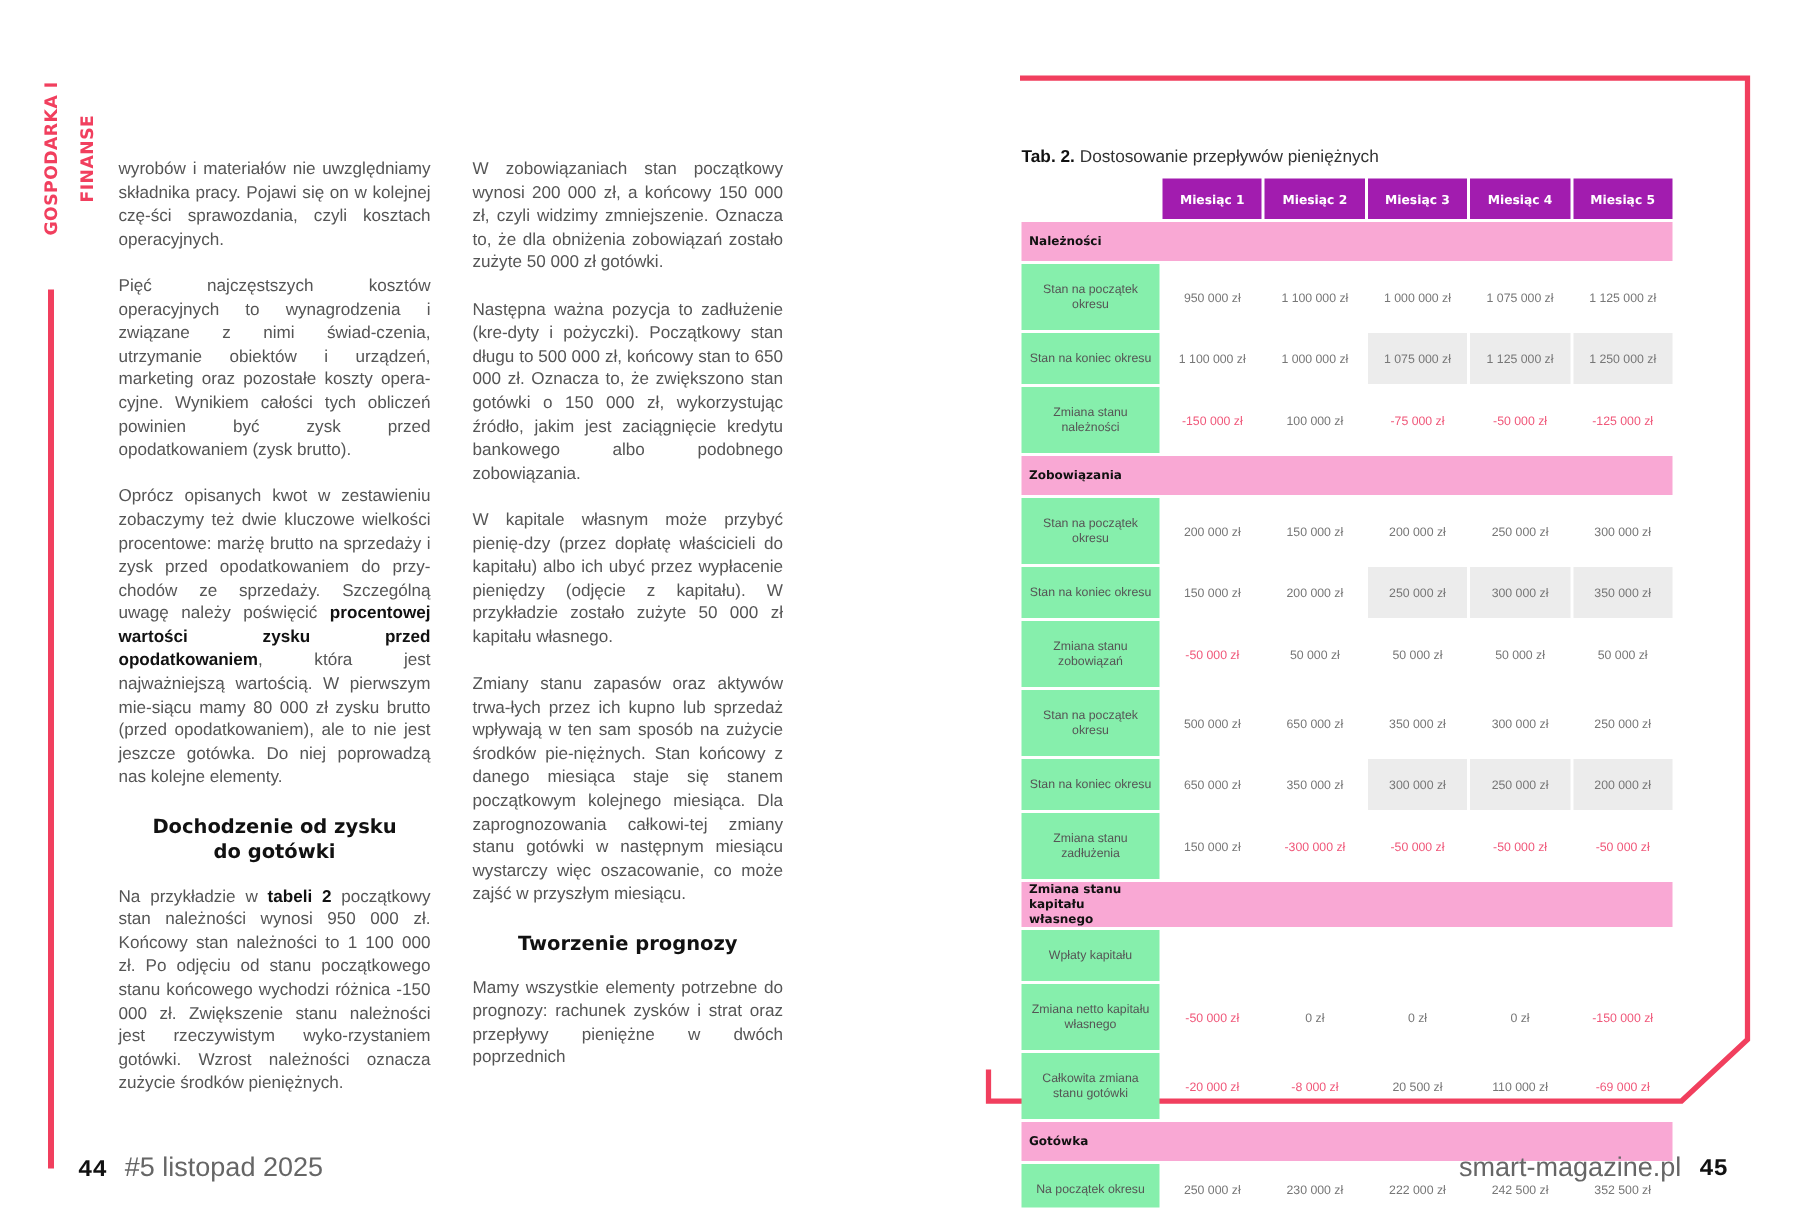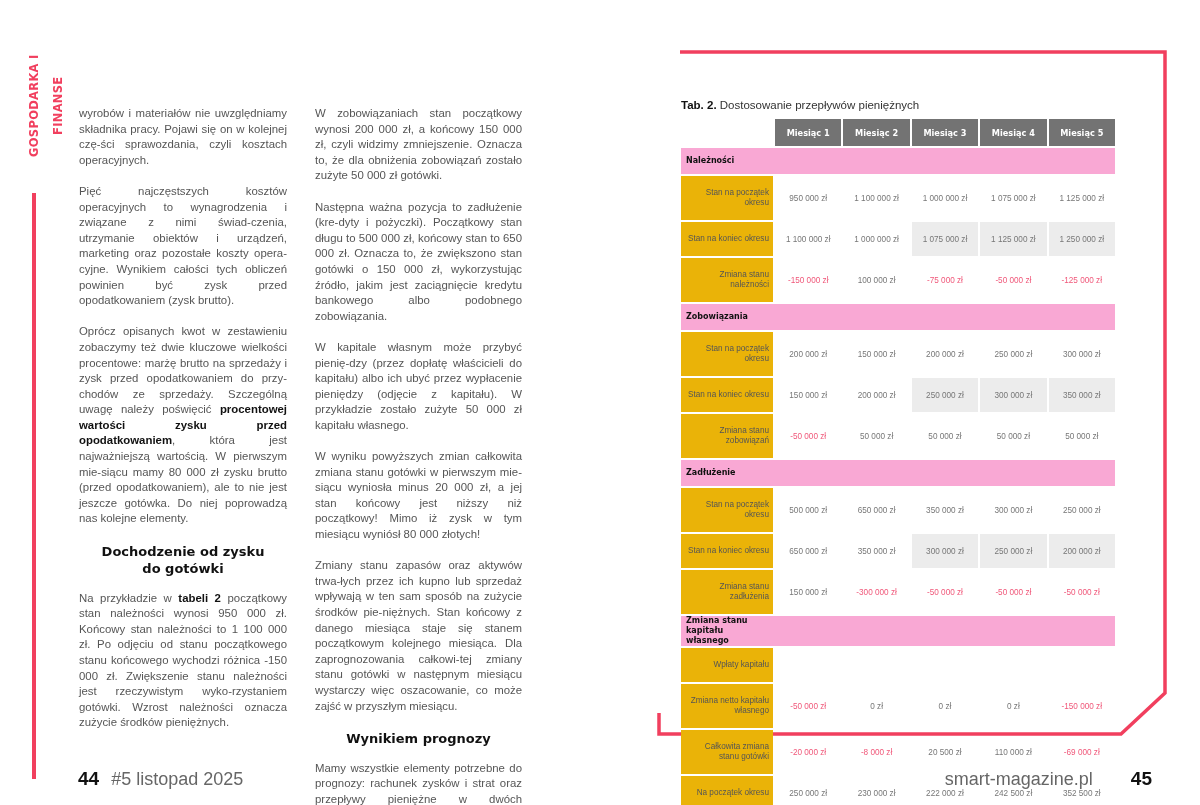--- a/index.html
+++ b/index.html
@@ -19,41 +19,41 @@
     text-align: justify; hyphens: manual;
   }
   .col p { margin-bottom: 15.6px; }
   .col p b { color: #111; }
   .col h3 { font-family: "DejaVu Sans", sans-serif; font-size: 13px; line-height: 17px; color: #111; font-weight: bold; margin-bottom: 14px; margin-top: 2px; text-align: center; }
   .col1 { left: 79px; top: 106px; width: 208px; }
   .col2 { left: 315px; top: 106px; width: 207px; }
 
   .footer-left { position: absolute; left: 52px; top: 768px; display: flex; align-items: baseline; gap: 12px; }
   .footer-right { position: absolute; right: 48px; top: 768px; display: flex; align-items: center; gap: 12px; }
-  .page-num { font-family: Liberation Sans, sans-serif; font-weight: bold; font-size: 19px; color: #111; margin-left: 26px; }
+  .page-num { font-family: Liberation Mono, monospace; font-weight: bold; font-size: 16px; color: #111; }
   .footer-meta { font-size: 18px; color: #666; }
 
   .frame { position: absolute; left: 0; top: 0; width: 1200px; height: 805px; pointer-events: none; }
 
   .table-title { position: absolute; left: 681px; top: 99px; font-size: 11.5px; color: #333; }
   .table-title b { color: #111; }
 
   table.cash {
     position: absolute; left: 681px; top: 117px; width: 438px;
     border-collapse: separate; border-spacing: 2px; margin-left: -2px;
     font-size: 8.2px; table-layout: fixed;
   }
   table.cash col.label-col { width: 92px; }
   table.cash th {
-    background: #737373; color: #fff; font-family: "DejaVu Sans", sans-serif; font-weight: bold;
+    background: #a21caf; color: #fff; font-family: "DejaVu Sans", sans-serif; font-weight: bold;
     font-size: 8.2px; height: 27px; text-align: center;
   }
   table.cash th.blank { background: transparent; }
   table.cash td { height: 26px; text-align: center; color: #777; vertical-align: middle; }
-  table.cash td.label { background: #eab308; text-align: right; padding: 12px 4px; color: #555; line-height: 10px; }
+  table.cash td.label { background: #86efac; text-align: center; padding: 12px 4px; color: #555; line-height: 10px; }
   table.cash tr.group td { background: #f9a8d4; text-align: left; padding: 0 5px; font-family: "DejaVu Sans", sans-serif; font-weight: bold; color: #111; font-size: 8px; height: 26px; line-height: 10px; }
   table.cash td.gray { background: #ececec; }
   table.cash td.neg { color: #f0587a; }
   table.cash td.green { background: #dcf5de; color: #111; font-weight: bold; font-family: "DejaVu Sans", sans-serif; font-size: 8px; }
 </style>
 </head>
 <body>
 
 <div class="section-label">GOSPODARKA I FINANSE</div>
 <div class="section-bar"></div>
@@ -63,23 +63,22 @@
   <p>Pięć najczęstszych kosztów operacyjnych to wynagrodzenia i związane z nimi świad-czenia, utrzymanie obiektów i urządzeń, marketing oraz pozostałe koszty opera-cyjne. Wynikiem całości tych obliczeń powinien być zysk przed opodatkowaniem (zysk brutto).</p>
   <p><span>Oprócz opisanych kwot w zestawieniu zobaczymy też dwie kluczowe wielkości procentowe: marżę brutto na sprzedaży i zysk przed opodatkowaniem do przy-chodów ze sprzedaży. Szczególną uwagę należy poświęcić </span><b>procentowej wartości zysku przed opodatkowaniem</b><span>, która jest najważniejszą wartością. W pierwszym mie-siącu mamy 80 000 zł zysku brutto (przed opodatkowaniem), ale to nie jest jeszcze gotówka. Do niej poprowadzą nas kolejne elementy.</span></p>
   <h3><span>Dochodzenie od zysku</span><br><span>do gotówki</span></h3>
   <p><span>Na przykładzie w </span><b>tabeli 2</b><span> początkowy stan należności wynosi 950 000 zł. Końcowy stan należności to 1 100 000 zł. Po odjęciu od stanu początkowego stanu końcowego wychodzi różnica -150 000 zł. Zwiększenie stanu należności jest rzeczywistym wyko-rzystaniem gotówki. Wzrost należności oznacza zużycie środków pieniężnych.</span></p>
 </div>
 
 <div class="col col2">
   <p>W zobowiązaniach stan początkowy wynosi 200 000 zł, a końcowy 150 000 zł, czyli widzimy zmniejszenie. Oznacza to, że dla obniżenia zobowiązań zostało zużyte 50 000 zł gotówki.</p>
   <p>Następna ważna pozycja to zadłużenie (kre-dyty i pożyczki). Początkowy stan długu to 500 000 zł, końcowy stan to 650 000 zł. Oznacza to, że zwiększono stan gotówki o 150 000 zł, wykorzystując źródło, jakim jest zaciągnięcie kredytu bankowego albo podobnego zobowiązania.</p>
   <p>W kapitale własnym może przybyć pienię-dzy (przez dopłatę właścicieli do kapitału) albo ich ubyć przez wypłacenie pieniędzy (odjęcie z kapitału). W przykładzie zostało zużyte 50 000 zł kapitału własnego.</p>
-  <p>W wyniku powyższych zmian całkowita zmiana stanu gotówki w pierwszym mie-siącu wyniosła minus 20 000 zł, a jej stan końcowy jest niższy niż początkowy! Mimo iż zysk w tym miesiącu wyniósł 80 000 złotych!</p>
   <p>Zmiany stanu zapasów oraz aktywów trwa-łych przez ich kupno lub sprzedaż wpływają w ten sam sposób na zużycie środków pie-niężnych. Stan końcowy z danego miesiąca staje się stanem początkowym kolejnego miesiąca. Dla zaprognozowania całkowi-tej zmiany stanu gotówki w następnym miesiącu wystarczy więc oszacowanie, co może zajść w przyszłym miesiącu.</p>
-  <h3>Wynikiem prognozy</h3>
+  <h3>Tworzenie prognozy</h3>
   <p>Mamy wszystkie elementy potrzebne do prognozy: rachunek zysków i strat oraz przepływy pieniężne w dwóch poprzednich</p>
 </div>
 
 <div class="footer-left">
   <span class="page-num">44</span>
   <span class="footer-meta">#5 listopad 2025</span>
 </div>
 
 <svg class="frame" viewBox="0 0 1200 805" width="1200" height="805">
   <polyline points="680,52 1165,52 1165,693 1121,734 659,734 659,713" fill="none" stroke="#f13f5e" stroke-width="3.5"></polyline>
@@ -159,23 +158,20 @@
     </tr>
     <tr>
       <td class="label">Zmiana stanu zobowiązań</td>
       <td class="neg">-50 000 zł</td>
       <td>50 000 zł</td>
       <td>50 000 zł</td>
       <td>50 000 zł</td>
       <td>50 000 zł</td>
     </tr>
 
-    <tr class="group">
-        <td colspan="6">Zadłużenie</td>
-      </tr>
     <tr>
       <td class="label">Stan na początek okresu</td>
       <td>500 000 zł</td>
       <td>650 000 zł</td>
       <td>350 000 zł</td>
       <td>300 000 zł</td>
       <td>250 000 zł</td>
     </tr>
     <tr>
       <td class="label">Stan na koniec okresu</td>
@@ -217,20 +213,23 @@
     </tr>
     <tr>
       <td class="label">Całkowita zmiana stanu gotówki</td>
       <td class="neg">-20 000 zł</td>
       <td class="neg">-8 000 zł</td>
       <td>20 500 zł</td>
       <td>110 000 zł</td>
       <td class="neg">-69 000 zł</td>
     </tr>
 
+    <tr class="group">
+        <td colspan="6">Gotówka</td>
+      </tr>
     <tr>
       <td class="label">Na początek okresu</td>
       <td>250 000 zł</td>
       <td>230 000 zł</td>
       <td>222 000 zł</td>
       <td>242 500 zł</td>
       <td>352 500 zł</td>
     </tr>
     <tr>
       <td class="label">Na koniec okresu</td>

